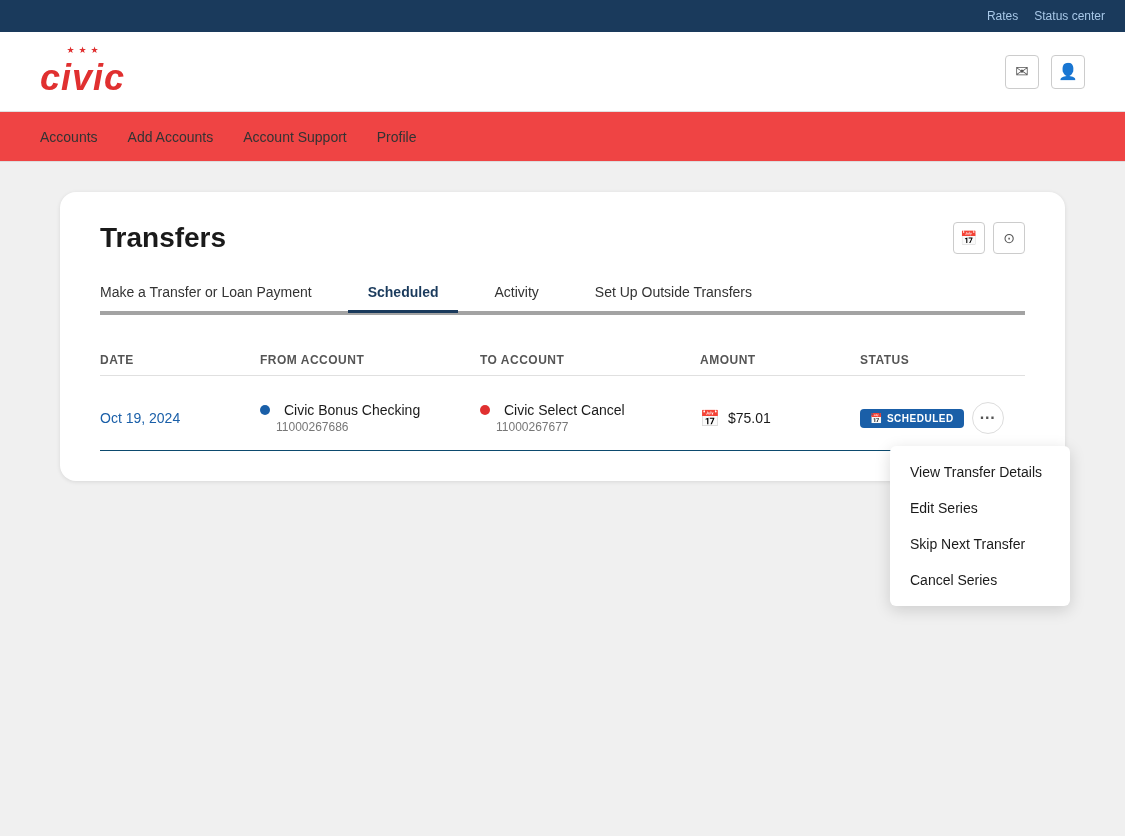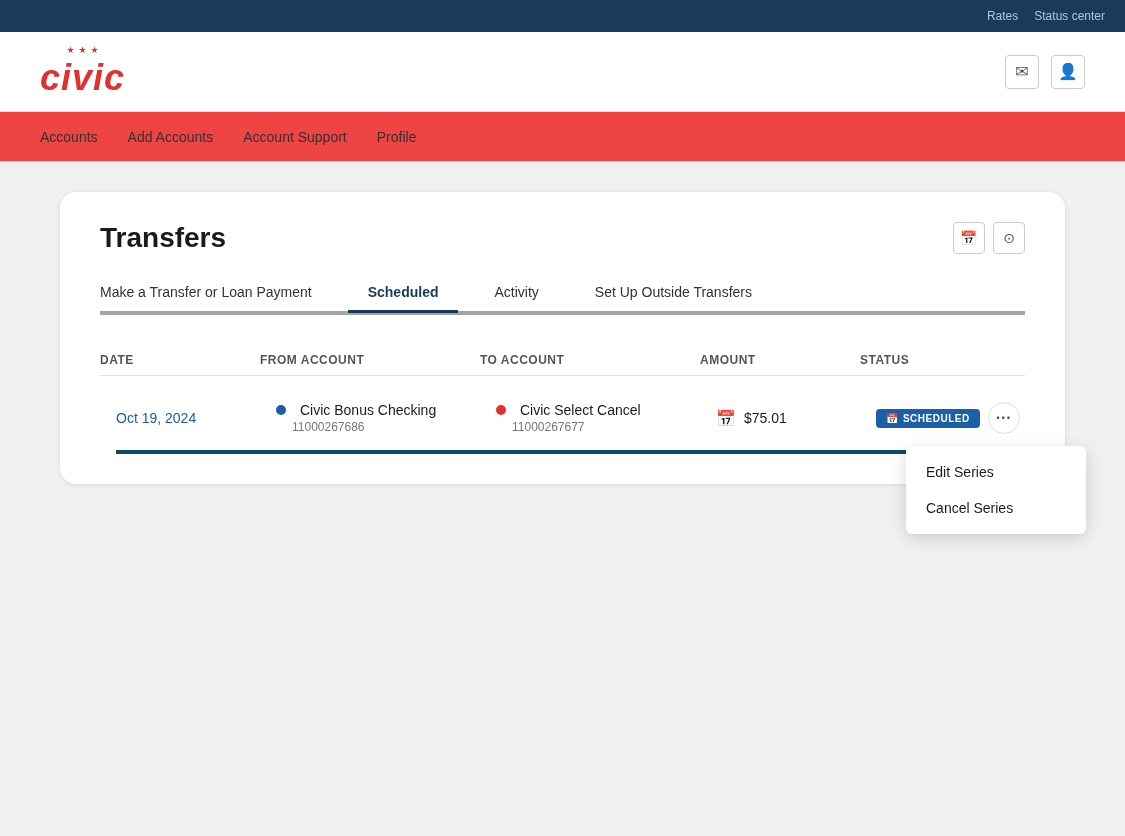--- a/index.html
+++ b/index.html
@@ -167,23 +167,22 @@
       font-weight: bold;
       color: #555;
       letter-spacing: 0.5px;
       text-transform: uppercase;
     }
     .table-row {
       display: grid;
       grid-template-columns: 160px 220px 220px 160px 200px;
       padding: 16px 0;
       align-items: center;
-      border-bottom: 4px solid #0c4a6e;
+      border-bottom: 1px solid #0c4a6e;
       position: relative;
-      margin-left: 16px;
     }
     .date-cell {
       color: #1a5fa8;
       font-size: 14px;
     }
     .account-cell {
       display: flex;
       flex-direction: column;
       gap: 2px;
     }
@@ -378,20 +377,22 @@
         <span>$75.01</span>
       </div>
       <div class="status-cell">
         <div class="status-badge">
           <span class="status-badge-icon">📅</span>
           <span>SCHEDULED</span>
         </div>
         <div class="more-btn">···</div>
 
         <div class="dropdown-menu">
+          <div class="dropdown-item">View Transfer Details</div>
           <div class="dropdown-item">Edit Series</div>
+          <div class="dropdown-item">Skip Next Transfer</div>
           <div class="dropdown-item">Cancel Series</div>
         </div>
       </div>
     </div>
 
   </div>
 </div>
 
 </body></html>

